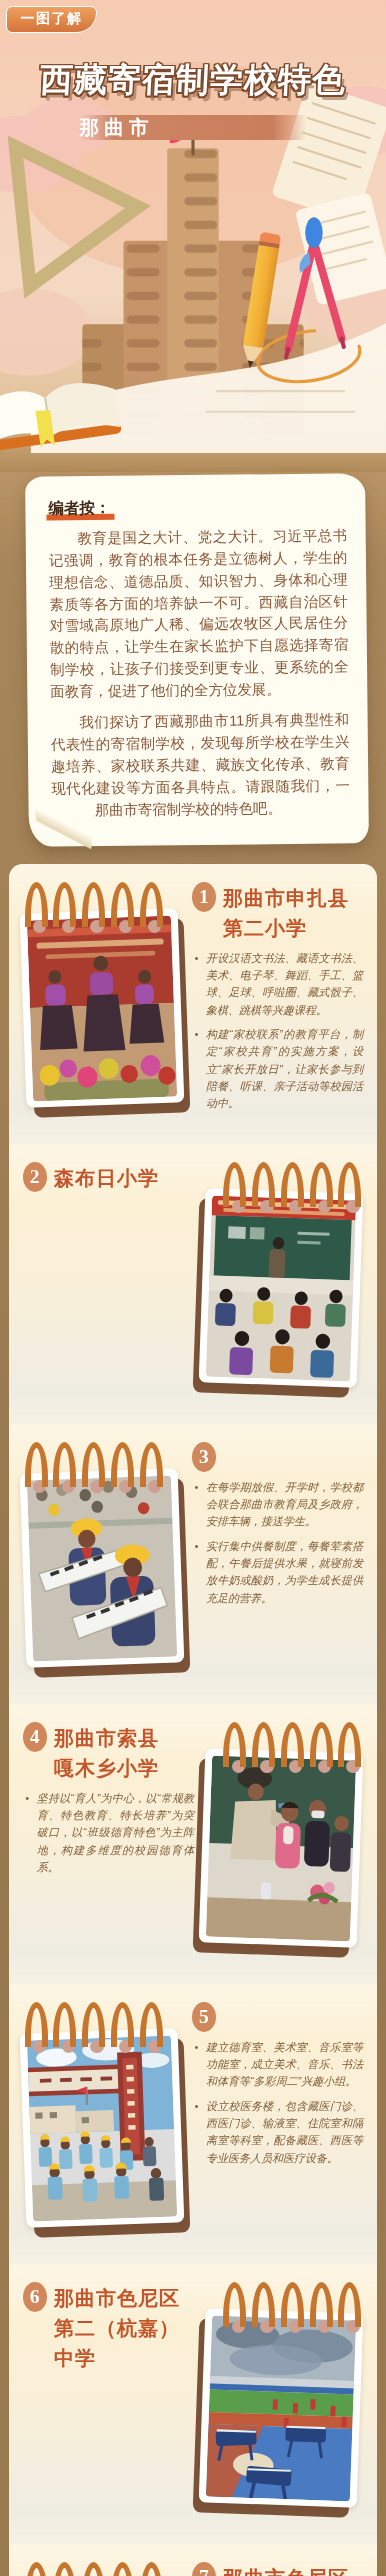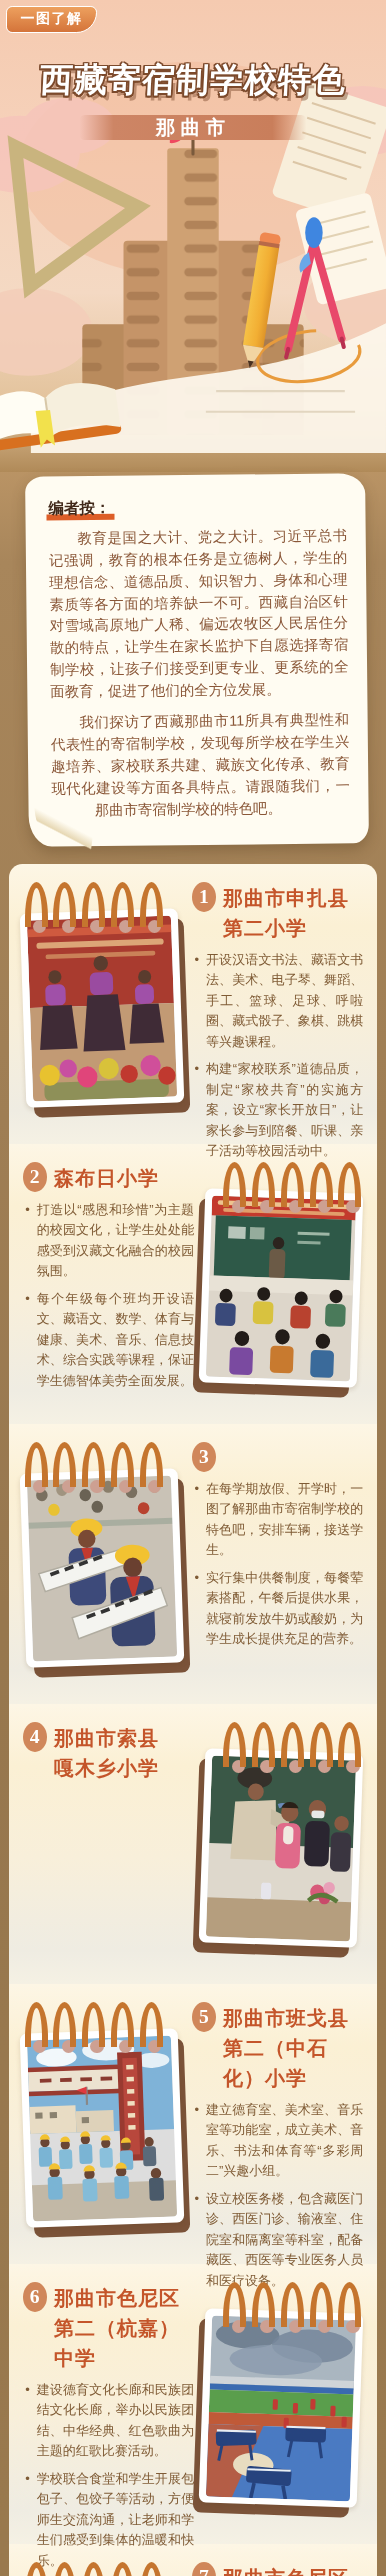--- a/index.html
+++ b/index.html
@@ -13,21 +13,21 @@
   .hero-art { position:absolute; inset:0; }
   .tag-badge { position:absolute; top:6.2px; left:6.2px; z-index:5; padding:2.6px 13.4px 4.1px;
                background:linear-gradient(180deg,#eda05e,#d4743a); border:1.5px solid #fff;
                border-radius:6.2px 6.2px 20.6px 6.2px; color:#fff; font-size:14px; font-weight:bold; letter-spacing:1.5px; }
   .main-title { position:absolute; top:58px; left:0; width:100%; z-index:4; margin:0; text-align:center;
                 font-size:33px; font-weight:900; letter-spacing:1px; color:#fff; transform:skewX(-3deg);
                 text-shadow:1.5px 0 0 #7c4a2c,-1.5px 0 0 #7c4a2c,0 1.5px 0 #7c4a2c,0 -1.5px 0 #7c4a2c,
                             1.5px 1.5px 0 #7c4a2c,-1.5px -1.5px 0 #7c4a2c,1.5px -1.5px 0 #7c4a2c,-1.5px 1.5px 0 #7c4a2c,
                             4.1px 5.2px 0 rgba(124,74,44,.45); }
   .subtitle-band { position:absolute; top:115px; left:50%; transform:translateX(-50%); z-index:4;
-                   width:227px; height:25px; line-height:24px; text-align:center; border-radius:5.2px;
+                   width:227px; height:25px; line-height:24px; text-align:left; border-radius:5.2px;
                    color:#fff; font-size:19.6px; font-weight:bold; letter-spacing:5.2px;
                    background:linear-gradient(90deg,rgba(205,133,101,0),#cd8565 15%,#c97e5b 85%,rgba(205,133,101,0)); }
 
   
   .intro { position:relative; height:392px; }
   .paper { position:absolute; left:27px; top:3.1px; width:340px; height:370px; background:#fffcf2;
            border-radius:18.5px 27px 15.5px 23px / 15.5px 20.6px 18.5px 31px; transform:rotate(-.6deg);
            box-shadow:0 6.2px 13.4px rgba(80,52,22,.3); }
   .paper::after { content:""; position:absolute; left:3.1px; bottom:-9.3px; width:62px; height:57px;
                   background:linear-gradient(200deg,#fffcf2 44%,#e7d8b4 58%,rgba(0,0,0,0) 60%);
@@ -64,22 +64,22 @@
 
   .card-main { flex:1; min-width:0; padding-top:0; }
   .card-head { display:flex; gap:7.2px; align-items:flex-start; margin-bottom:7.2px; }
   .badge { flex:0 0 auto; box-sizing:border-box; min-width:24px; height:30px; padding:0 3.6px; border-radius:50%;
            background:#d0875a; color:#fff; font-family:"Liberation Serif",serif; font-size:19.6px; font-weight:bold;
            display:flex; align-items:center; justify-content:center; }
   .school-title { margin:1px 0 0; font-family:"Liberation Serif",serif; font-size:20px; line-height:1.5;
                   color:#c4552a; font-weight:bold; letter-spacing:1px; }
   .school-title span { display:block; }
   .bullets { list-style:none; margin:0; padding:0; }
-  .bullets li { position:relative; padding-left:14px; font-size:13px; line-height:1.58; color:#7f5b35;
-                text-align:justify; margin-bottom:6.7px; }
+  .bullets li { position:relative; padding-left:14px; font-size:11px; line-height:1.58; color:#7f5b35;
+                text-align:justify; margin-bottom:6.7px;font-style:italic; }
   .bullets li::before { content:"•"; position:absolute; left:2.6px; top:0; color:#7f5b35; }
 </style>
 </head>
 <body>
 
 <div class="page">
 
   <header class="hero">
     <svg class="hero-art" viewBox="0 0 750 880" preserveAspectRatio="none">
       <defs>
@@ -216,21 +216,21 @@
       <div class="card-main">
         <div class="card-head">
           <span class="badge">1</span>
           <h2 class="school-title">
             <span>那曲市申扎县</span>
               <span>第二小学</span>
             </h2>
         </div>
         <ul class="bullets">
           <li>开设汉语文书法、藏语文书法、美术、电子琴、舞蹈、手工、篮球、足球、呼啦圈、藏式骰子、象棋、跳棋等兴趣课程。</li>
-          <li>构建“家校联系”道德品质，制定“家校共育”的实施方案，设立“家长开放日”，让家长参与到陪餐、听课、亲子活动等校园活动中。</li>
+          <li>构建“家校联系”的教育平台，制定“家校共育”的实施方案，设立“家长开放日”，让家长参与到陪餐、听课、亲子活动等校园活动中。</li>
         </ul>
       </div>
     </section>
 
     <section class="card flip">
       <div class="card-side">
         <div class="coil">
             <i></i>
             <i></i>
             <i></i>
@@ -274,24 +274,20 @@
           </div>
       </div>
       <div class="card-main">
         <div class="card-head">
           <span class="badge">2</span>
           <h2 class="school-title">
             <span>森布日小学</span>
               <span></span>
             </h2>
         </div>
-        <ul class="bullets">
-          <li>打造以“感恩和珍惜”为主题的校园文化，让学生处处能感受到汉藏文化融合的校园氛围。</li>
-          <li>每个年级每个班均开设语文、藏语文、数学、体育与健康、美术、音乐、信息技术、综合实践等课程，保证学生德智体美劳全面发展。</li>
-        </ul>
       </div>
     </section>
 
     <section class="card">
       <div class="card-side">
         <div class="coil">
             <i></i>
             <i></i>
             <i></i>
             <i></i>
@@ -328,21 +324,21 @@
             </svg>
           </div>
         </div>
           </div>
       </div>
       <div class="card-main">
         <div class="card-head">
           <span class="badge">3</span>
         </div>
         <ul class="bullets">
-          <li>在每学期放假、开学时，一图了解那曲市寄宿制学校的特色吧，安排车辆，接送学生。</li>
+          <li>在每学期放假、开学时，学校都会联合那曲市教育局及乡政府，安排车辆，接送学生。</li>
           <li>实行集中供餐制度，每餐荤素搭配，午餐后提供水果，就寝前发放牛奶或酸奶，为学生成长提供充足的营养。</li>
         </ul>
       </div>
     </section>
 
     <section class="card flip">
       <div class="card-side">
         <div class="coil">
             <i></i>
             <i></i>
@@ -384,20 +380,21 @@
       </div>
       <div class="card-main">
         <div class="card-head">
           <span class="badge">4</span>
           <h2 class="school-title">
             <span>那曲市索县</span>
               <span>嘎木乡小学</span>
             </h2>
         </div>
         <ul class="bullets">
+          <li>坚持以“育人”为中心，以“常规教育、特色教育、特长培养”为突破口，以“班级德育特色”为主阵地，构建多维度的校园德育体系。</li>
         </ul>
       </div>
     </section>
 
     <section class="card">
       <div class="card-side">
         <div class="coil">
             <i></i>
             <i></i>
             <i></i>
@@ -459,24 +456,20 @@
                     <rect x="81" y="94" width="10" height="15" rx="2" fill="#4a5a6a"></rect>
               </g>
             </svg>
           </div>
         </div>
           </div>
       </div>
       <div class="card-main">
         <div class="card-head">
           <span class="badge">5</span>
-          <h2 class="school-title">
-            <span>那曲市班戈县</span>
-              <span>第二（中石化）小学</span>
-            </h2>
         </div>
         <ul class="bullets">
           <li>建立德育室、美术室、音乐室等功能室，成立美术、音乐、书法和体育等“多彩周二”兴趣小组。</li>
           <li>设立校医务楼，包含藏医门诊、西医门诊、输液室、住院室和隔离室等科室，配备藏医、西医等专业医务人员和医疗设备。</li>
         </ul>
       </div>
     </section>
 
     <section class="card flip">
       <div class="card-side">
@@ -529,24 +522,20 @@
           </div>
       </div>
       <div class="card-main">
         <div class="card-head">
           <span class="badge">6</span>
           <h2 class="school-title">
             <span>那曲市色尼区</span>
               <span>第二（杭嘉）中学</span>
             </h2>
         </div>
-        <ul class="bullets">
-          <li>建设德育文化长廊和民族团结文化长廊，举办以民族团结、中华经典、红色歌曲为主题的红歌比赛活动。</li>
-          <li>学校联合食堂和学生开展包包子、包饺子等活动，方便师生交流沟通，让老师和学生们感受到集体的温暖和快乐。</li>
-        </ul>
       </div>
     </section>
 
     <section class="card">
       <div class="card-side">
         <div class="coil">
             <i></i>
             <i></i>
             <i></i>
             <i></i>

